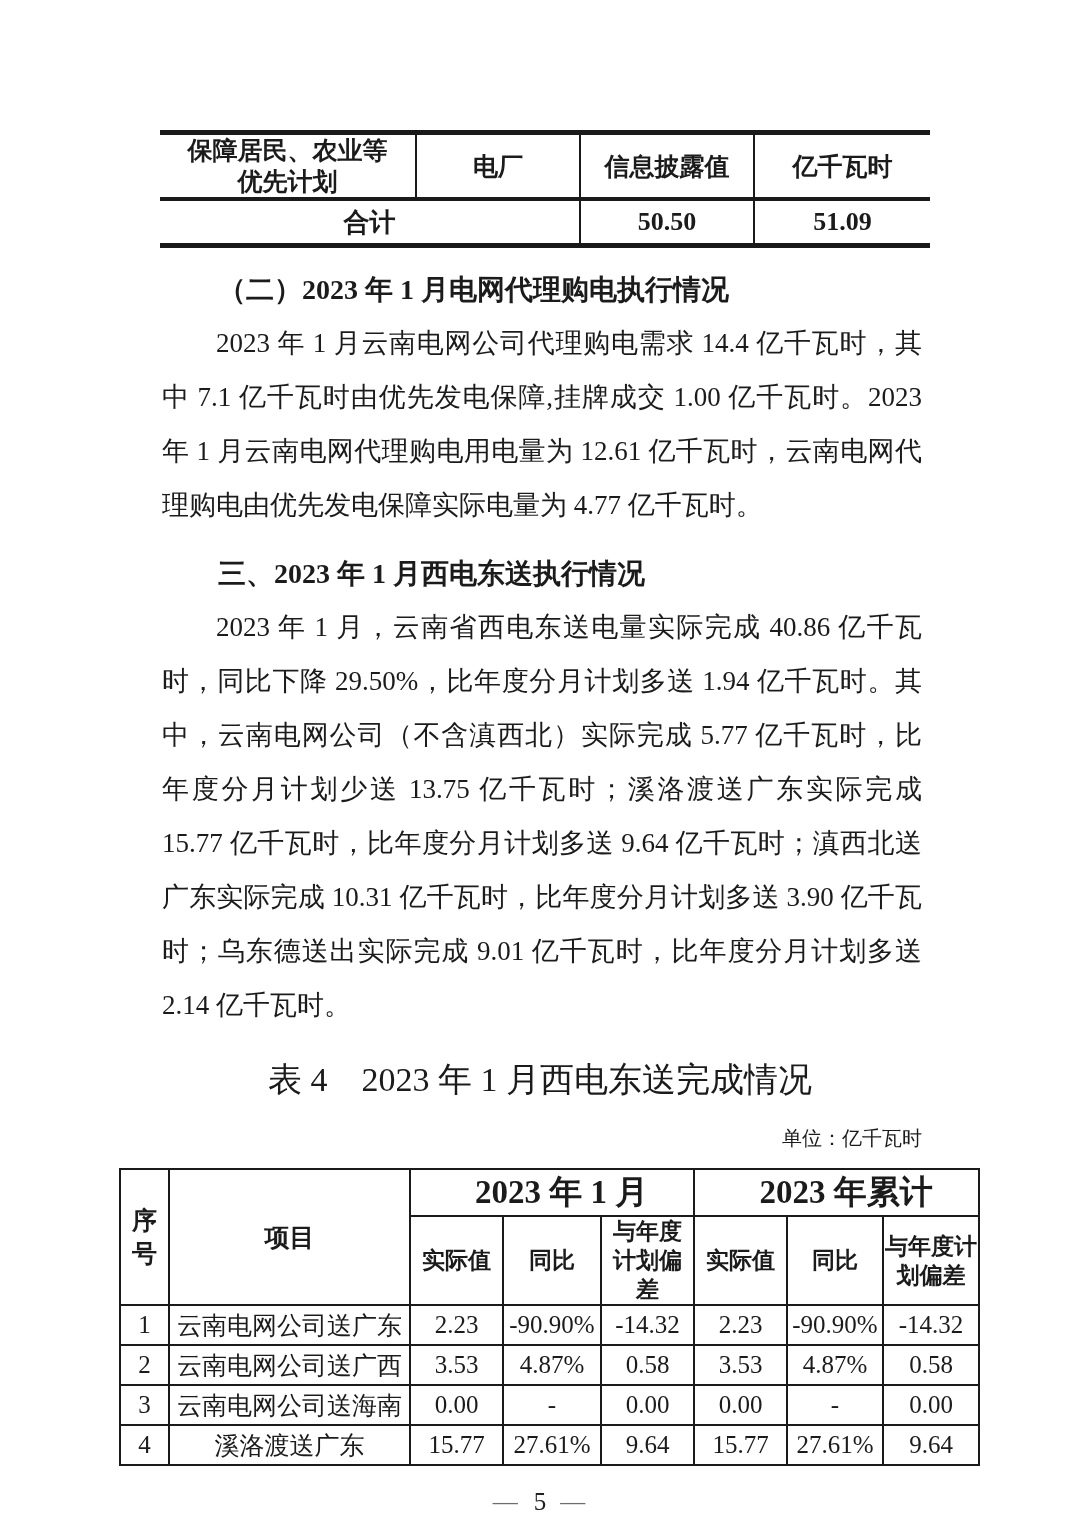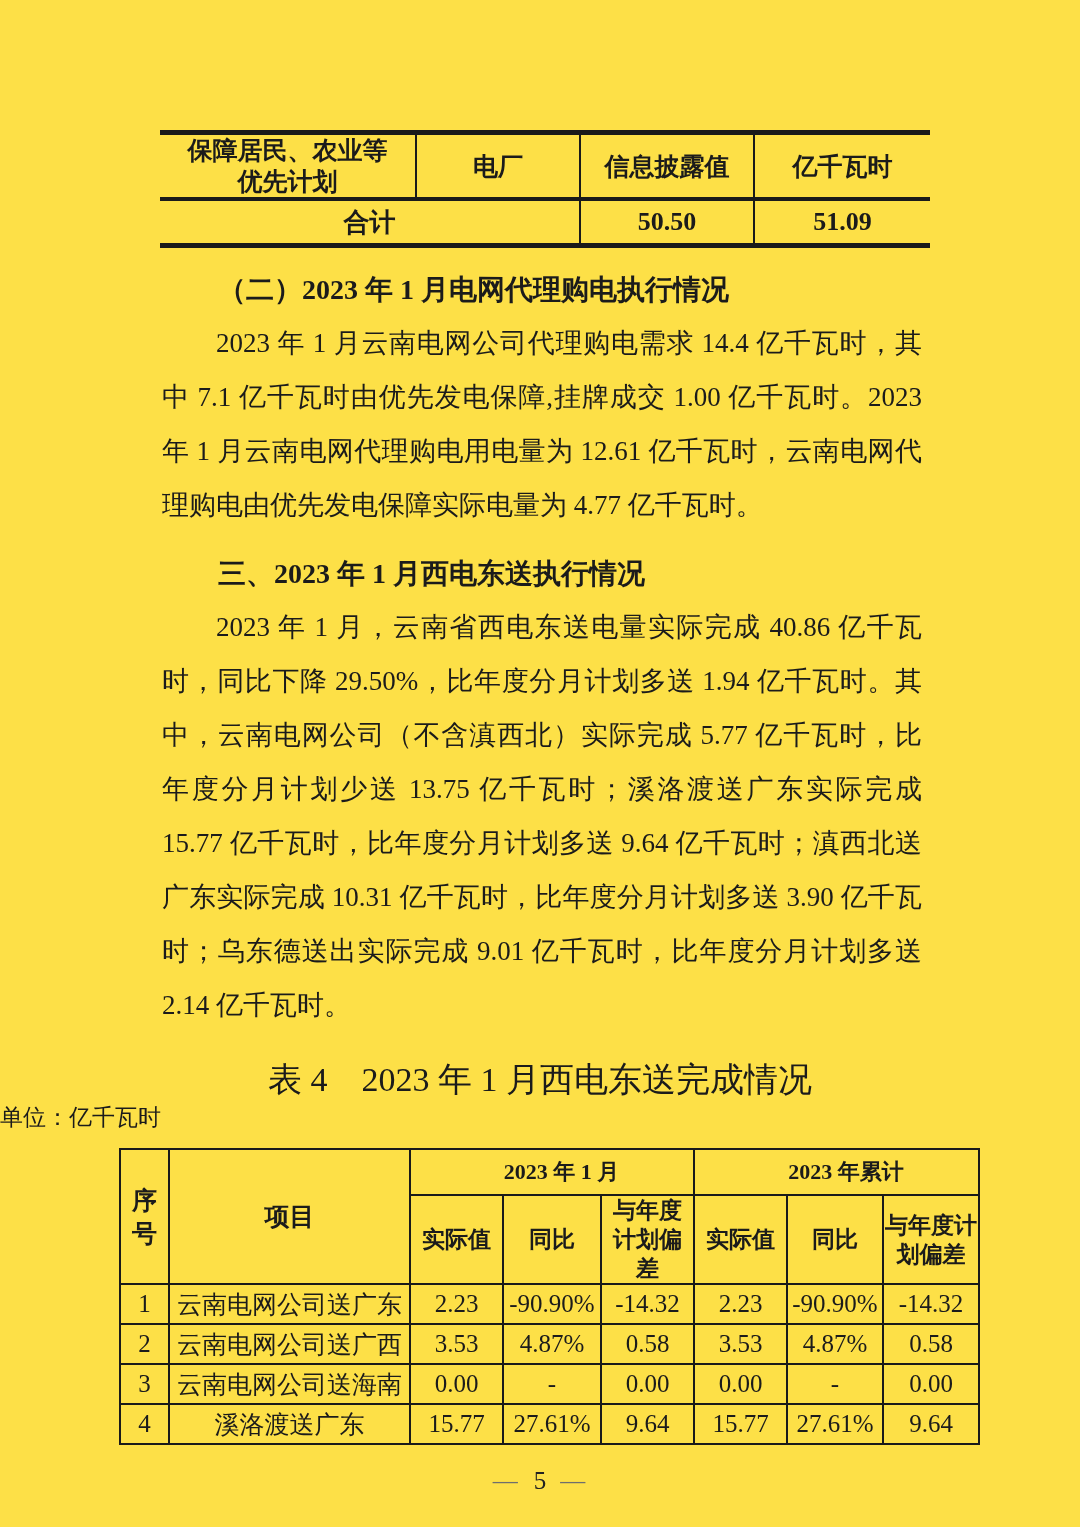--- a/index.html
+++ b/index.html
@@ -1,21 +1,21 @@
 <!DOCTYPE html>
 <html><head>
 <meta charset="utf-8">
 <style>
   html,body { margin:0; padding:0; }
   body { background:#e9e9e9; }
   .page {
     position:relative;
     width:1080px; height:1527px;
     margin:0 auto;
-    background:#fde047;
+    background:#ffffff;
     font-family:"Liberation Serif", serif;
     color:#1b1b1b;
     overflow:hidden;
   }
   
   table { border-collapse:collapse; table-layout:fixed; }
   .t1 {
     margin:130px 0 0 160px;
     width:770px;
     border-top:5px solid #1a1a1a;
@@ -45,36 +45,37 @@
     text-align:justify;
     text-indent:2em;
   }
   
   .t4-title {
     margin-top:28px;
     width:1080px; text-align:center;
     font-size:34px; line-height:40px;
   }
   .t4-unit {
-    width:922px; 
-    font-size:23px; line-height:36px;
+    margin-top:20px;
+    width:922px; text-align:right;
+    font-size:20px; line-height:36px;
   }
   
   .t4 {
     margin:12px 0 0 119px;
     width:859px;
     border:2px solid #1a1a1a;
   }
   .t4 th, .t4 td {
     border:2px solid #1a1a1a;
     text-align:center; vertical-align:middle;
     padding:0;
   }
   .t4 thead th { font-weight:bold; }
-  .t4 .grp { font-size:22px; height:44px;padding-left:19px; }
+  .t4 .grp { font-size:33px; height:44px;padding-left:19px; }
   .t4 .sub { font-size:23px; height:62px; line-height:29px; }
   .t4 .rowspan-head { font-size:25px; }
   .t4 tbody td { font-size:25px; height:38px; }
   
   .footer {
     margin-top:20px;
     width:1080px; text-align:center;
     font-size:25px; line-height:32px;
   }
   .footer .dash { color:#6e6e6e; letter-spacing:2px; }

